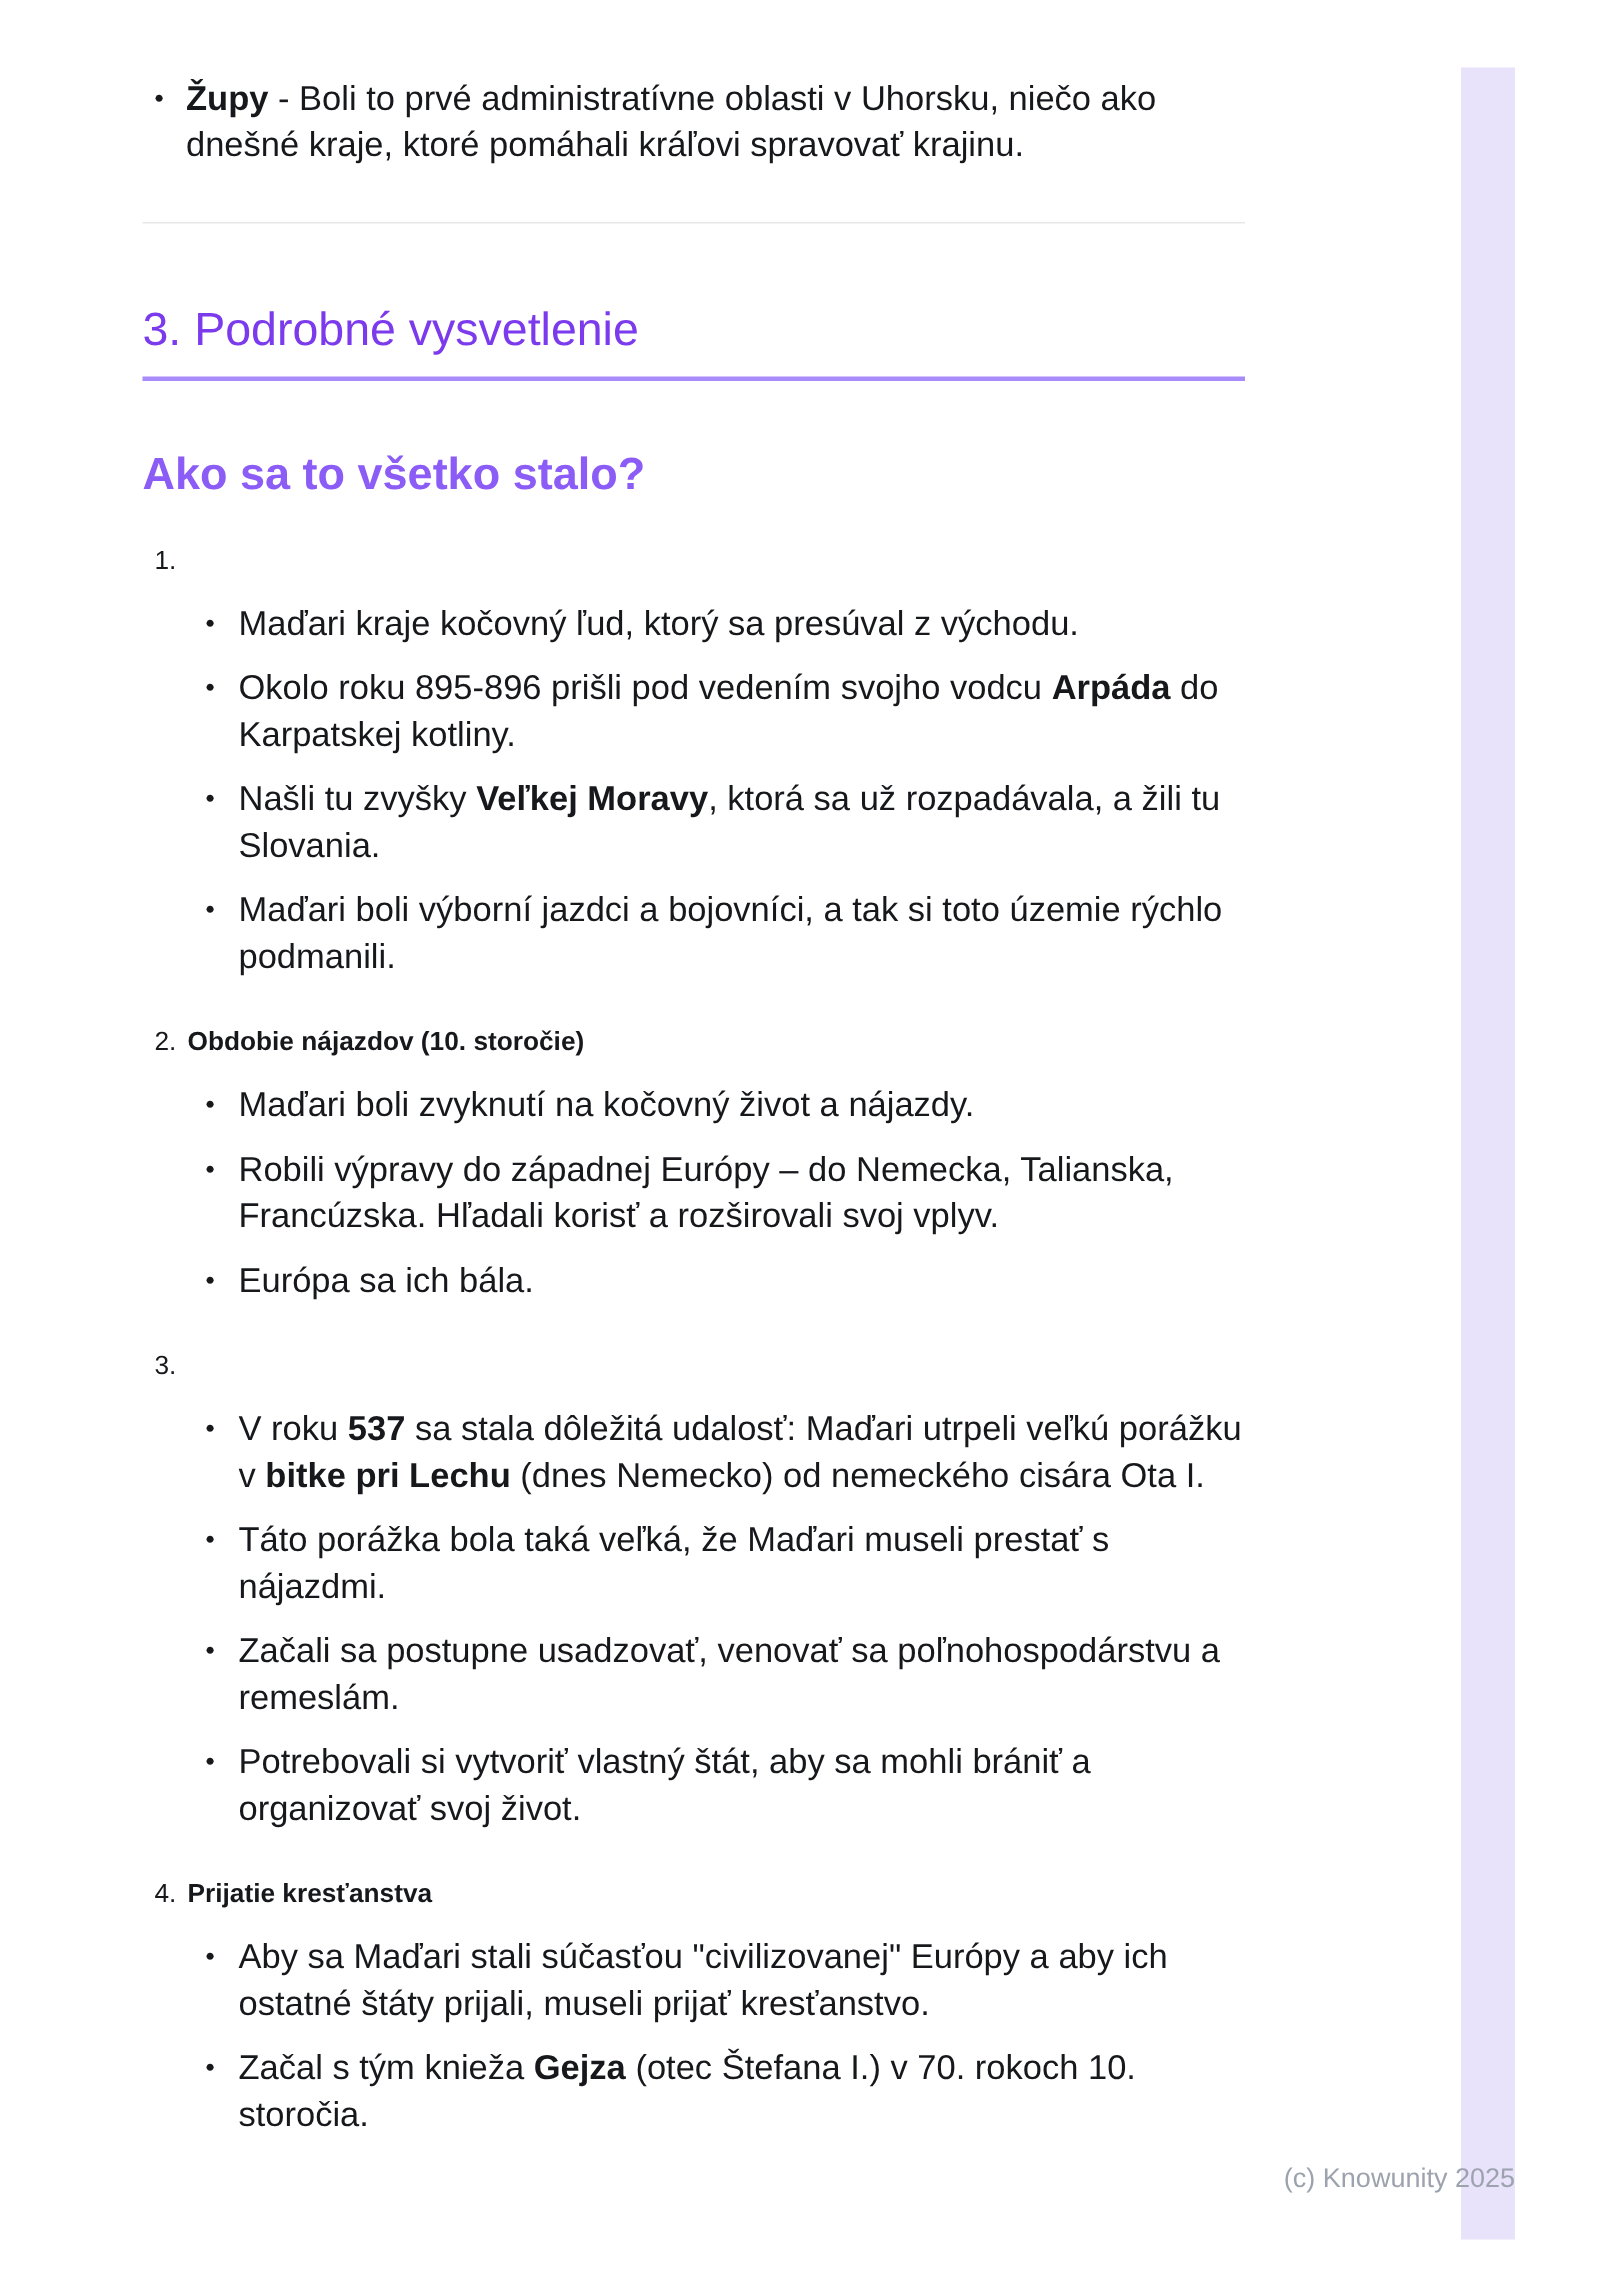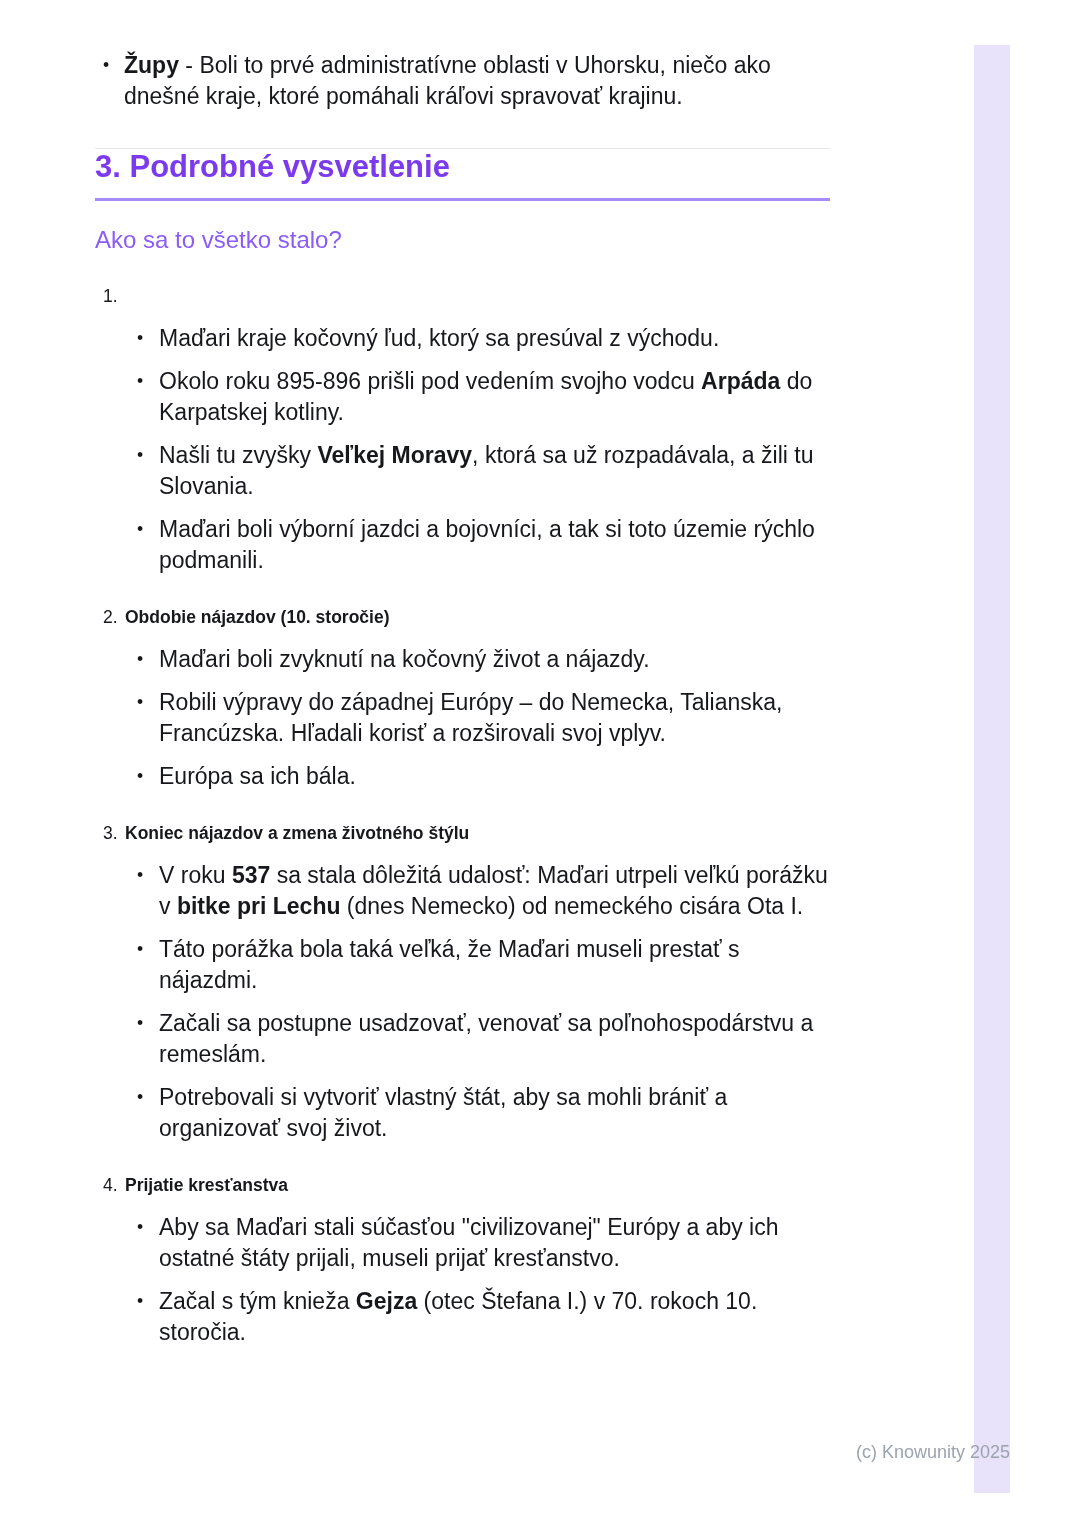--- a/index.html
+++ b/index.html
@@ -49,33 +49,34 @@
     flex:1;
     font-size:23px;
     line-height:31px;
   }
   .divider{
     border:none;
     border-top:1px solid var(--divider);
     margin-top:36px;
   }
   .h1{
+    margin-top:53px;
     font-size:31px;
     line-height:36px;
     color:var(--heading);
-    font-weight:bold;
+    font-weight:normal;
     padding-bottom:13px;
     border-bottom:3px solid var(--underline);
   }
   .h2{
-    margin-top:24px;
-    font-size:24px;
+    margin-top:48px;
+    font-size:30px;
     line-height:30px;
     color:var(--subheading);
-    font-weight:normal;
+    font-weight:bold;
   }
   .steps{
     list-style:none;
     margin-top:26px;
     padding-left:8px;
   }
   .step{margin-bottom:26px;}
   .step-title{
     display:flex;
     font-size:17.5px;
@@ -159,21 +160,20 @@
           </li>
           <li class="bullet-row">
             <span class="dot">•</span>
             <span class="bullet-text">Európa sa ich bála.</span>
           </li>
         </ul>
       </li>
       <li class="step">
         <div class="step-title">
           <span class="step-num">3.</span>
-          <span class="step-title-text">Koniec nájazdov a zmena životného štýlu</span>
         </div>
         <ul class="bullets">
           <li class="bullet-row">
             <span class="dot">•</span>
             <span class="bullet-text">V roku <strong>537</strong> sa stala dôležitá udalosť: Maďari utrpeli veľkú porážku v <strong>bitke pri Lechu</strong> (dnes Nemecko) od nemeckého cisára Ota I.</span>
           </li>
           <li class="bullet-row">
             <span class="dot">•</span>
             <span class="bullet-text">Táto porážka bola taká veľká, že Maďari museli prestať s nájazdmi.</span>
           </li>

